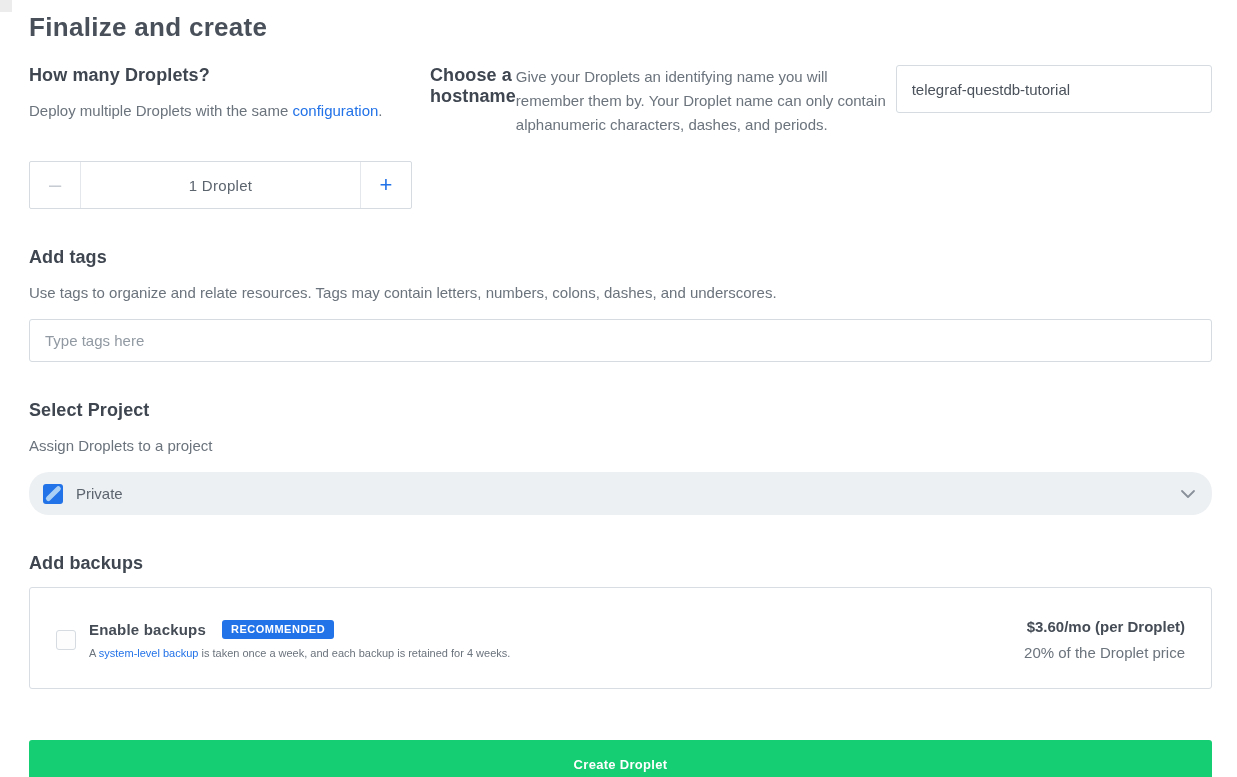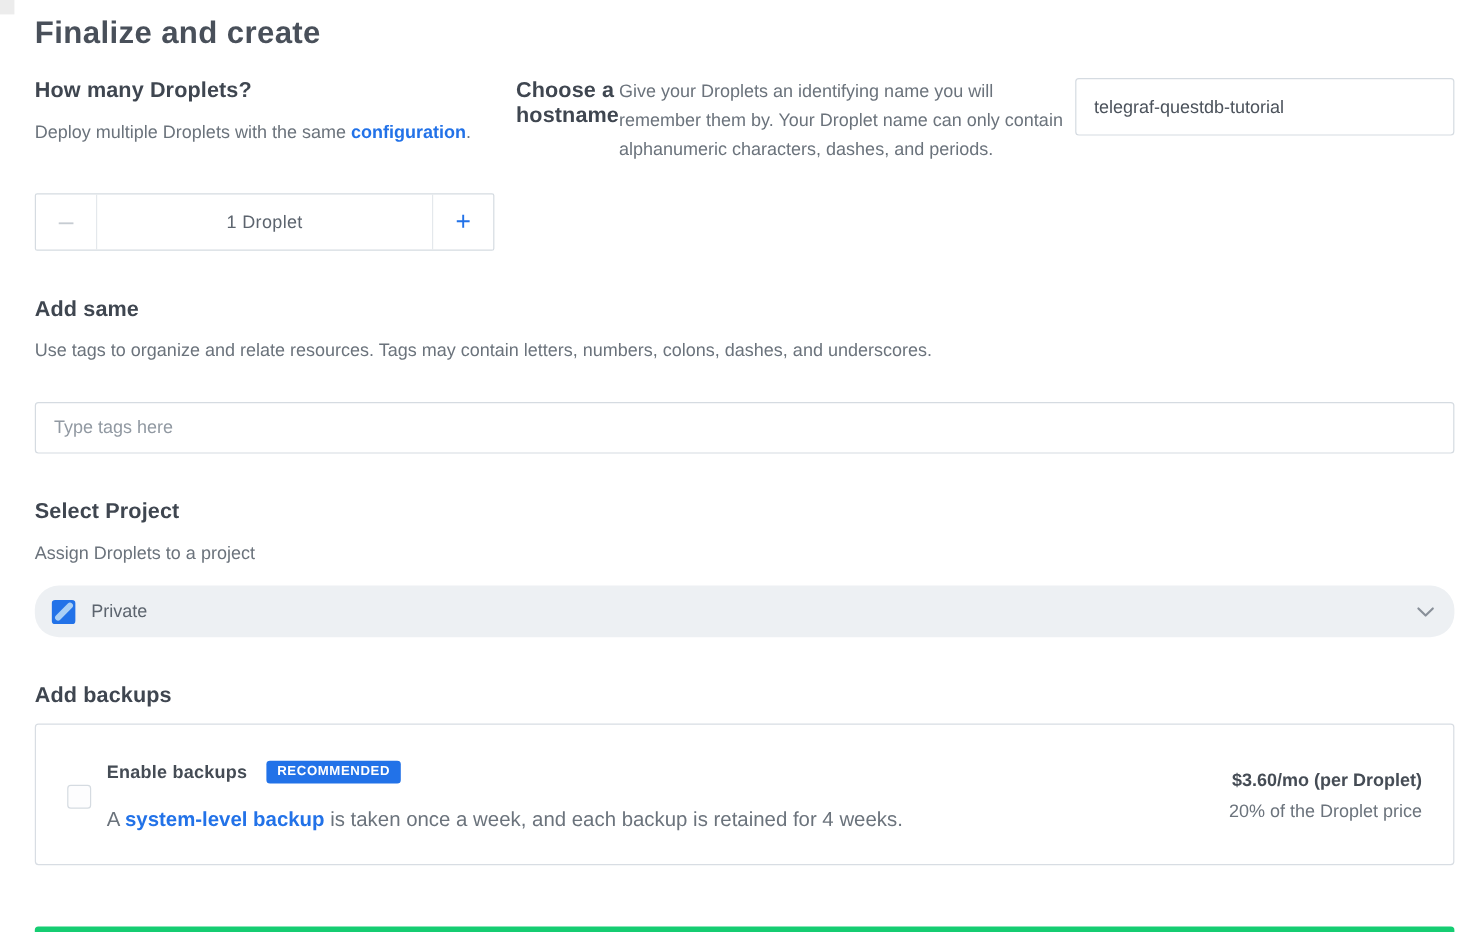--- a/index.html
+++ b/index.html
@@ -21,21 +21,21 @@
     font-size: 26px; font-weight: 700; color: #49505a;
     letter-spacing: 0.3px; margin-bottom: 22px;
   }
   h2.section-heading {
     font-size: 18px; font-weight: 700; color: #3f4650;
     margin-bottom: 13px; letter-spacing: 0.1px;
   }
   .desc {
     font-size: 15px; line-height: 1.6; color: #6b737c;
   }
-  a.inline-link { color: #2272e8; text-decoration: none; cursor: pointer; font-weight: bold; }
+  a.inline-link { color: #2272e8; text-decoration: none; cursor: pointer; }
 
   
   .top-row { display: flex; gap: 18px; }
   .col-left { width: 383px; flex: 0 0 383px; display: flex; flex-direction: column; justify-content: space-between; }
   .col-right { flex: 1; display: flex; flex-direction: row; }
   .desc-slot { min-height: 62px; }
 
   
   .stepper {
     display: flex; align-items: stretch; height: 48px;
@@ -89,21 +89,21 @@
     cursor: pointer; margin-top: 1px;
   }
   .backup-main { margin-left: 13px; flex: 1; }
   .backup-title-row { display: flex; align-items: center; }
   .backup-title { font-size: 15px; font-weight: 700; color: #454c55; letter-spacing: 0.2px; }
   .badge {
     margin-left: 16px; background: #2272e8; color: #ffffff;
     font-size: 11px; font-weight: 700; letter-spacing: 0.5px;
     padding: 3px 9px 3px 9px; border-radius: 3px; line-height: 1.2;
   }
-  .backup-desc { margin-top: 20px; font-size: 17px; color: #6b737c; }
+  .backup-desc { margin-top: 8px; font-size: 11px; color: #6b737c; }
   .backup-price { text-align: right; white-space: nowrap; margin-left: 20px; }
   .price-main { font-size: 15px; font-weight: 700; color: #454c55; }
   .price-note { font-size: 15px; color: #6b737c; margin-top: 9px; }
 
   
   .create-btn {
     margin-top: 51px; width: 100%; height: 49px;
     background: #15cd72; border: none; border-radius: 3px;
     color: #ffffff; font-family: "Liberation Sans", sans-serif;
     font-size: 13px; font-weight: 700; letter-spacing: 0.3px;
@@ -133,23 +133,23 @@
 
     <div class="col-right">
       <h2 class="section-heading">Choose a hostname</h2>
       <p class="desc desc-slot">Give your Droplets an identifying name you will remember them by. Your Droplet name can only contain alphanumeric characters, dashes, and periods.</p>
       <input class="text-input hostname-input" type="text" value="telegraf-questdb-tutorial" style="">
     </div>
 
   </div>
 
   <div class="section">
-    <h2 class="section-heading">Add same</h2>
+    <h2 class="section-heading">Add tags</h2>
     <p class="desc">Use tags to organize and relate resources. Tags may contain letters, numbers, colons, dashes, and underscores.</p>
-    <input class="text-input tags-input" type="text" style="margin-top: 30px;" placeholder="Type tags here">
+    <input class="text-input tags-input" type="text" style="margin-top: 14px;" placeholder="Type tags here">
   </div>
 
   <div class="section">
     <h2 class="section-heading">Select Project</h2>
     <p class="desc">Assign Droplets to a project</p>
     <div class="project-select" style="margin-top:14px;border-radius:20px;">
       <svg class="project-icon" viewBox="0 0 20 20">
         <rect x="0" y="0" width="20" height="20" rx="3" fill="#2272e8"></rect>
         <rect x="1" y="7.5" width="19" height="5" rx="2.5" fill="#abd0f5" transform="rotate(-45 10 10)"></rect>
       </svg>

